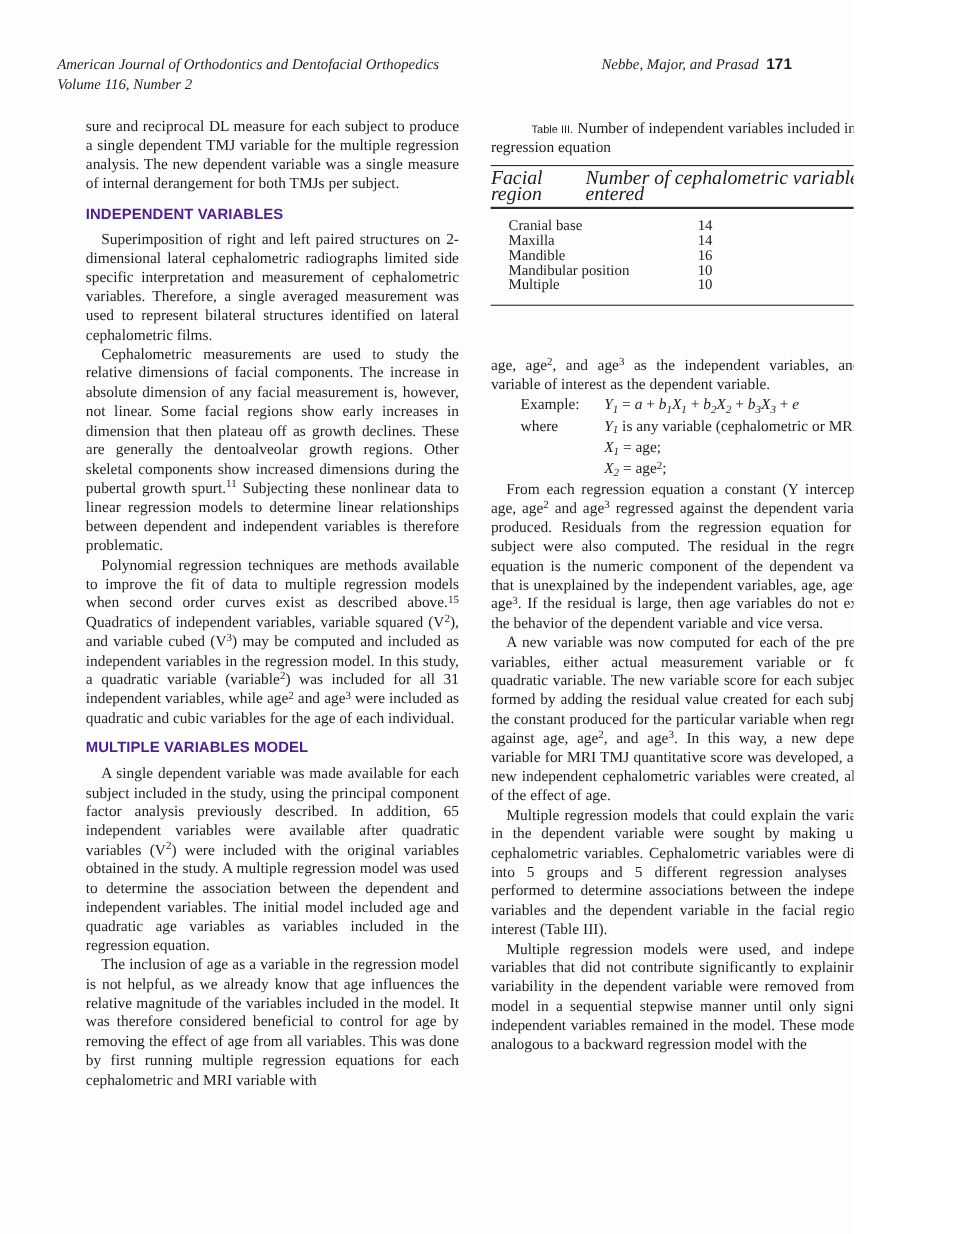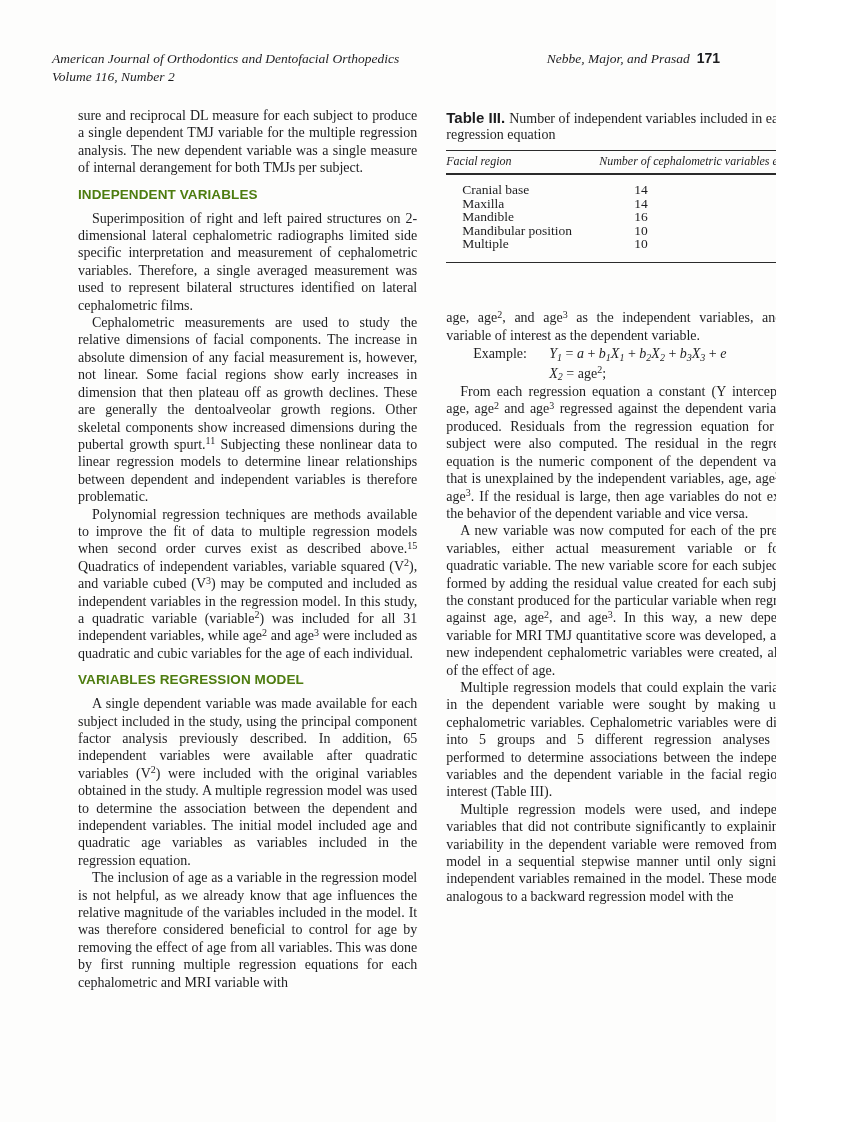--- a/index.html
+++ b/index.html
@@ -31,37 +31,37 @@
   }
   .col-left  { width:347px; }
   .col-right { width:370px; }
   .body-p {
     margin:0; font-size:14px; line-height:17.4px;
     text-align:justify; text-justify:inter-word;
   }
   .body-p.indent { text-indent:14px; }
   .sec-heading {
     font-family:"Liberation Sans","DejaVu Sans",sans-serif;
-    font-size:13.5px; font-weight:bold; color:#4d7c0f;
+    font-size:13.5px; font-weight:bold; color:#4c1d95;
     letter-spacing:0.1px; margin:10px 0 8px;
   }
   sup { font-size:10px; line-height:0; vertical-align:baseline; position:relative; top:-4.5px; }
   sub { font-size:10px; line-height:0; vertical-align:baseline; position:relative; top:2.5px; }
   .it { font-style:italic; }
   
   .table-fig { margin:3px 0 46px; }
   .t-caption { font-size:14px; line-height:16.2px; margin:0 0 7px; }
   .t-label {
     font-family:"Liberation Sans","DejaVu Sans",sans-serif;
-    font-weight:bold; font-size:15px; margin-right:4px;
+    font-weight:normal; font-size:10px; margin-right:4px;margin-left:37px;
   }
   .t-grid { border-top:1px solid #2b2b2b; border-bottom:1.5px solid #2b2b2b; }
   .t-head {
     display:flex; justify-content:space-between;
-    font-style:italic; font-size:12px; line-height:15px;
+    font-style:italic; font-size:18px; line-height:15px;
     padding:3px 0 4px;
     border-bottom:2.5px solid #2b2b2b;
   }
   .t-body { padding:8px 0 12px; }
   .t-row { display:flex; font-size:13.5px; line-height:13.4px;margin-left:16px; }
   .t-row .c1 { flex:0 0 172px; white-space:nowrap; }
   .t-row .c2 { flex:1 1 auto; }
   
   .eq-block { padding-left:27px; font-size:14px; margin:0; }
   .eq-line { display:flex; line-height:19.4px; }
@@ -84,21 +84,21 @@
   </div>
 
   <div class="columns">
 
     <div class="col col-left" id="left-col">
         <p class="body-p"><span>sure and reciprocal DL measure for each subject to produce a single dependent TMJ variable for the multiple regression analysis. The new dependent variable was a single measure of internal derangement for both TMJs per subject.</span></p>
         <h2 class="sec-heading">INDEPENDENT VARIABLES</h2>
         <p class="body-p indent"><span>Superimposition of right and left paired structures on 2-dimensional lateral cephalometric radiographs limited side specific interpretation and measurement of cephalometric variables. Therefore, a single averaged measurement was used to represent bilateral structures identified on lateral cephalometric films.</span></p>
         <p class="body-p indent"><span>Cephalometric measurements are used to study the relative dimensions of facial components. The increase in absolute dimension of any facial measurement is, however, not linear. Some facial regions show early increases in dimension that then plateau off as growth declines. These are generally the dentoalveolar growth regions. Other skeletal components show increased dimensions during the pubertal growth spurt.</span><sup>11</sup><span> Subjecting these nonlinear data to linear regression models to determine linear relationships between dependent and independent variables is therefore problematic.</span></p>
         <p class="body-p indent"><span>Polynomial regression techniques are methods available to improve the fit of data to multiple regression models when second order curves exist as described above.</span><sup>15</sup><span> Quadratics of independent variables, variable squared (V</span><sup>2</sup><span>), and variable cubed (V</span><sup>3</sup><span>) may be computed and included as independent variables in the regression model. In this study, a quadratic variable (variable</span><sup>2</sup><span>) was included for all 31 independent variables, while age</span><sup>2</sup><span> and age</span><sup>3</sup><span> were included as quadratic and cubic variables for the age of each individual.</span></p>
-        <h2 class="sec-heading">VARIABLES REGRESSION MODEL</h2>
+        <h2 class="sec-heading">MULTIPLE VARIABLES MODEL</h2>
         <p class="body-p indent"><span>A single dependent variable was made available for each subject included in the study, using the principal component factor analysis previously described. In addition, 65 independent variables were available after quadratic variables (V</span><sup>2</sup><span>) were included with the original variables obtained in the study. A multiple regression model was used to determine the association between the dependent and independent variables. The initial model included age and quadratic age variables as variables included in the regression equation.</span></p>
         <p class="body-p indent"><span>The inclusion of age as a variable in the regression model is not helpful, as we already know that age influences the relative magnitude of the variables included in the model. It was therefore considered beneficial to control for age by removing the effect of age from all variables. This was done by first running multiple regression equations for each cephalometric and MRI variable with</span></p>
       </div>
 
     <div class="col col-right">
       <div class="table-fig">
         <div class="t-caption">
           <span class="t-label">Table III.</span><span>Number of independent variables included in each regression equation</span>
         </div>
         <div class="t-grid">
@@ -131,20 +131,28 @@
         </div>
       </div>
       <div id="right-blocks">
           <p class="body-p"><span>age, age</span><sup>2</sup><span>, and age</span><sup>3</sup><span> as the independent variables, and the variable of interest as the dependent variable.</span></p>
           <div class="eq-block">
             <div class="eq-line">
               <span class="eq-label">Example:</span>
               <span class="eq-content"><span class="it">Y</span><sub class="it">1</sub><span> = </span><span class="it">a</span><span> + </span><span class="it">b</span><sub class="it">1</sub><span class="it">X</span><sub class="it">1</sub><span> + </span><span class="it">b</span><sub class="it">2</sub><span class="it">X</span><sub class="it">2</sub><span> + </span><span class="it">b</span><sub class="it">3</sub><span class="it">X</span><sub class="it">3</sub><span> + </span><span class="it">e</span></span>
             </div>
             <div class="eq-line">
+              <span class="eq-label">where</span>
+              <span class="eq-content"><span class="it">Y</span><sub class="it">1</sub><span> is any variable (cephalometric or MRI)</span></span>
+            </div>
+            <div class="eq-line">
+              <span class="eq-label"></span>
+              <span class="eq-content"><span class="it">X</span><sub class="it">1</sub><span> = age;</span></span>
+            </div>
+            <div class="eq-line">
               <span class="eq-label"></span>
               <span class="eq-content"><span class="it">X</span><sub class="it">2</sub><span> = age</span><sup>2</sup><span>;</span></span>
             </div>
           </div>
           <p class="body-p indent"><span>From each regression equation a constant (Y intercept) for age, age</span><sup>2</sup><span> and age</span><sup>3</sup><span> regressed against the dependent variable is produced. Residuals from the regression equation for each subject were also computed. The residual in the regression equation is the numeric component of the dependent variable that is unexplained by the independent variables, age, age</span><sup>2</sup><span>, and age</span><sup>3</sup><span>. If the residual is large, then age variables do not explain the behavior of the dependent variable and vice versa.</span></p>
           <p class="body-p indent"><span>A new variable was now computed for each of the previous variables, either actual measurement variable or formed quadratic variable. The new variable score for each subject was formed by adding the residual value created for each subject to the constant produced for the particular variable when regressed against age, age</span><sup>2</sup><span>, and age</span><sup>3</sup><span>. In this way, a new dependent variable for MRI TMJ quantitative score was developed, and 62 new independent cephalometric variables were created, all free of the effect of age.</span></p>
           <p class="body-p indent"><span>Multiple regression models that could explain the variability in the dependent variable were sought by making use of cephalometric variables. Cephalometric variables were divided into 5 groups and 5 different regression analyses were performed to determine associations between the independent variables and the dependent variable in the facial regions of interest (Table III).</span></p>
           <p class="body-p indent"><span>Multiple regression models were used, and independent variables that did not contribute significantly to explaining the variability in the dependent variable were removed from each model in a sequential stepwise manner until only significant independent variables remained in the model. These models are analogous to a backward regression model with the</span></p>
         </div>
     </div>

